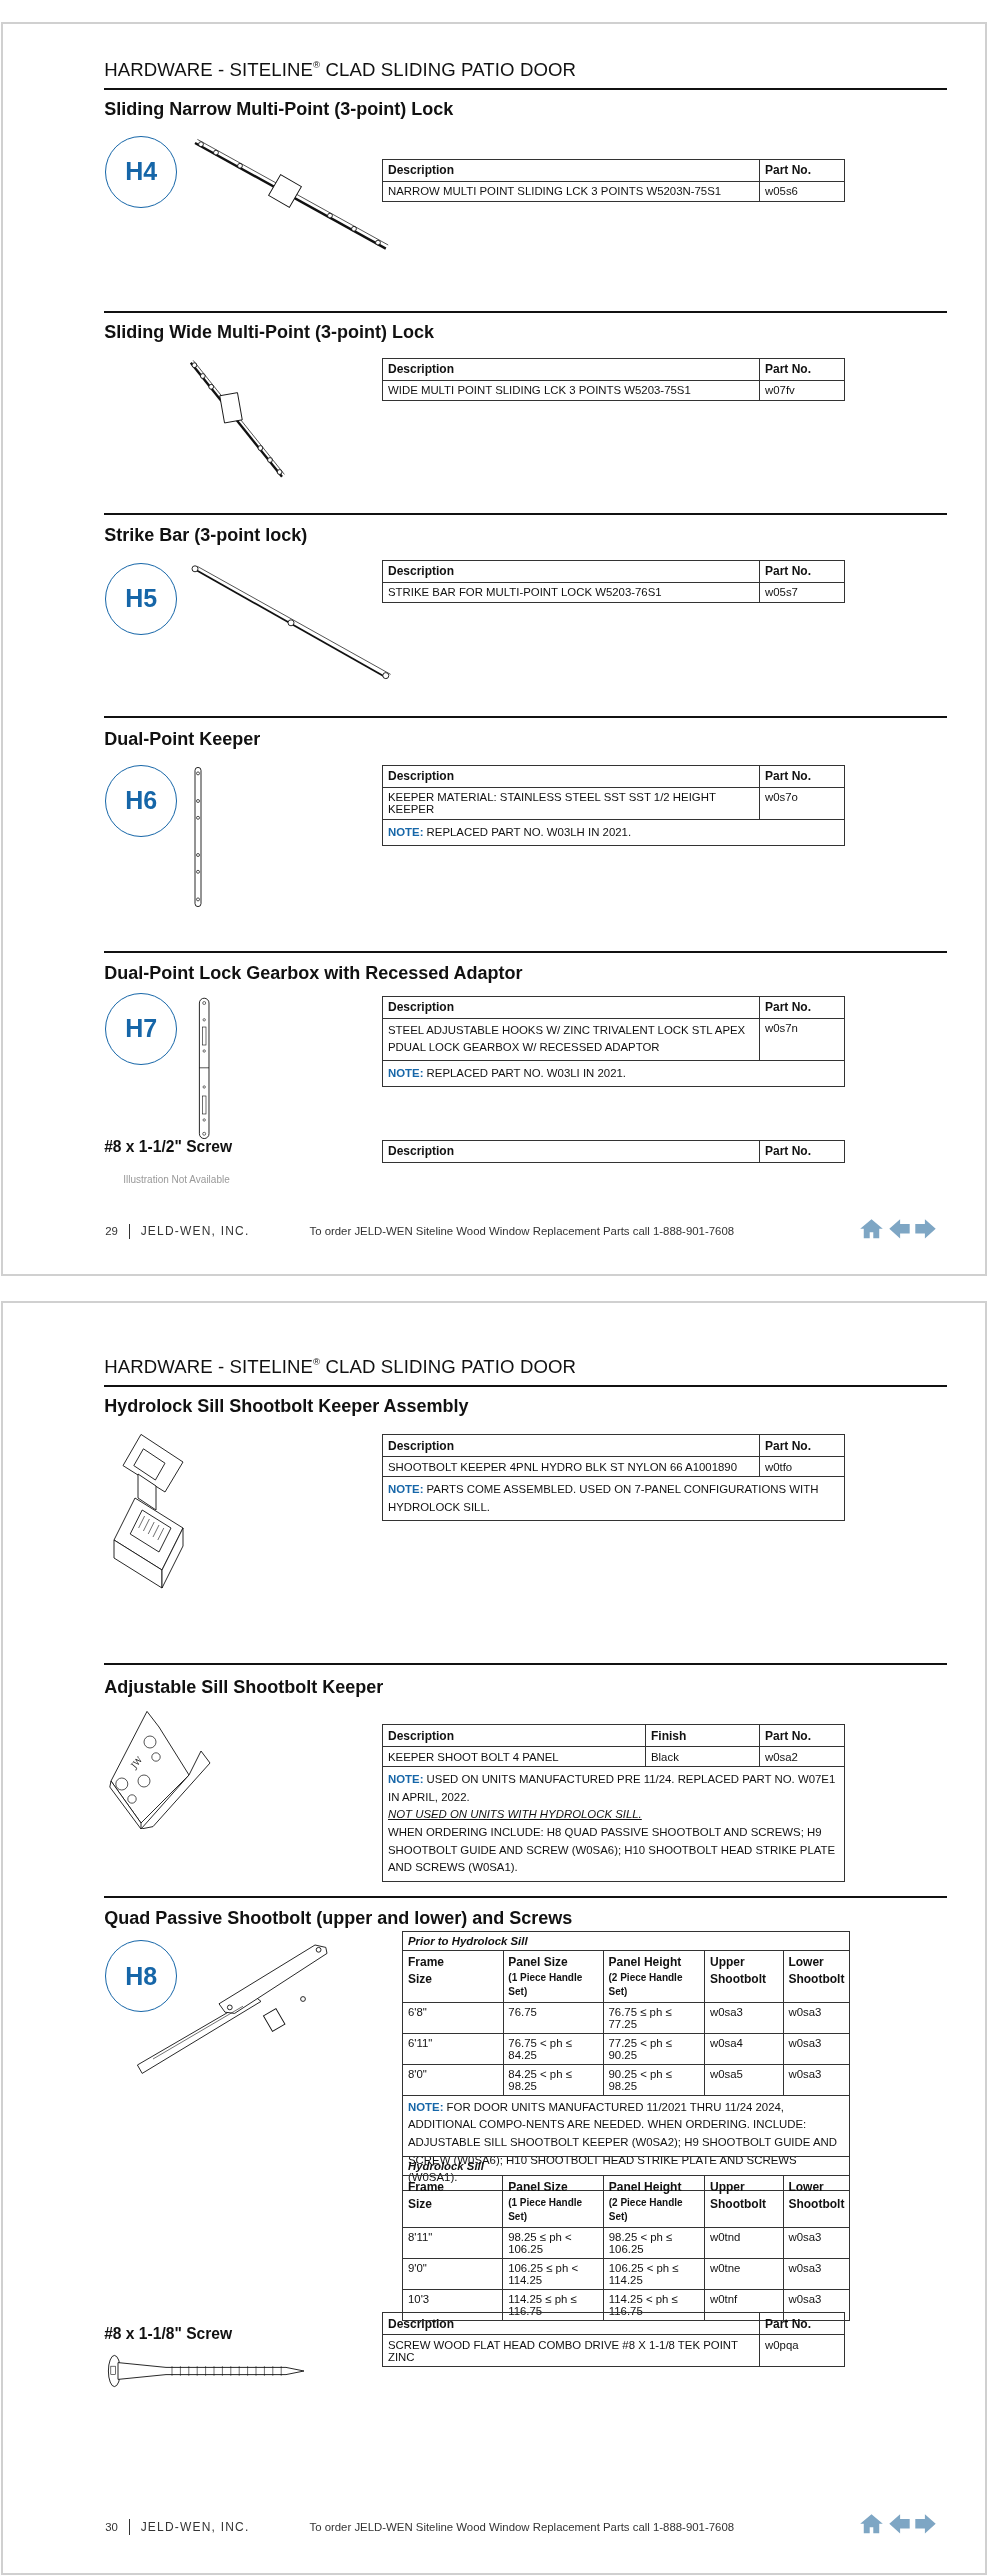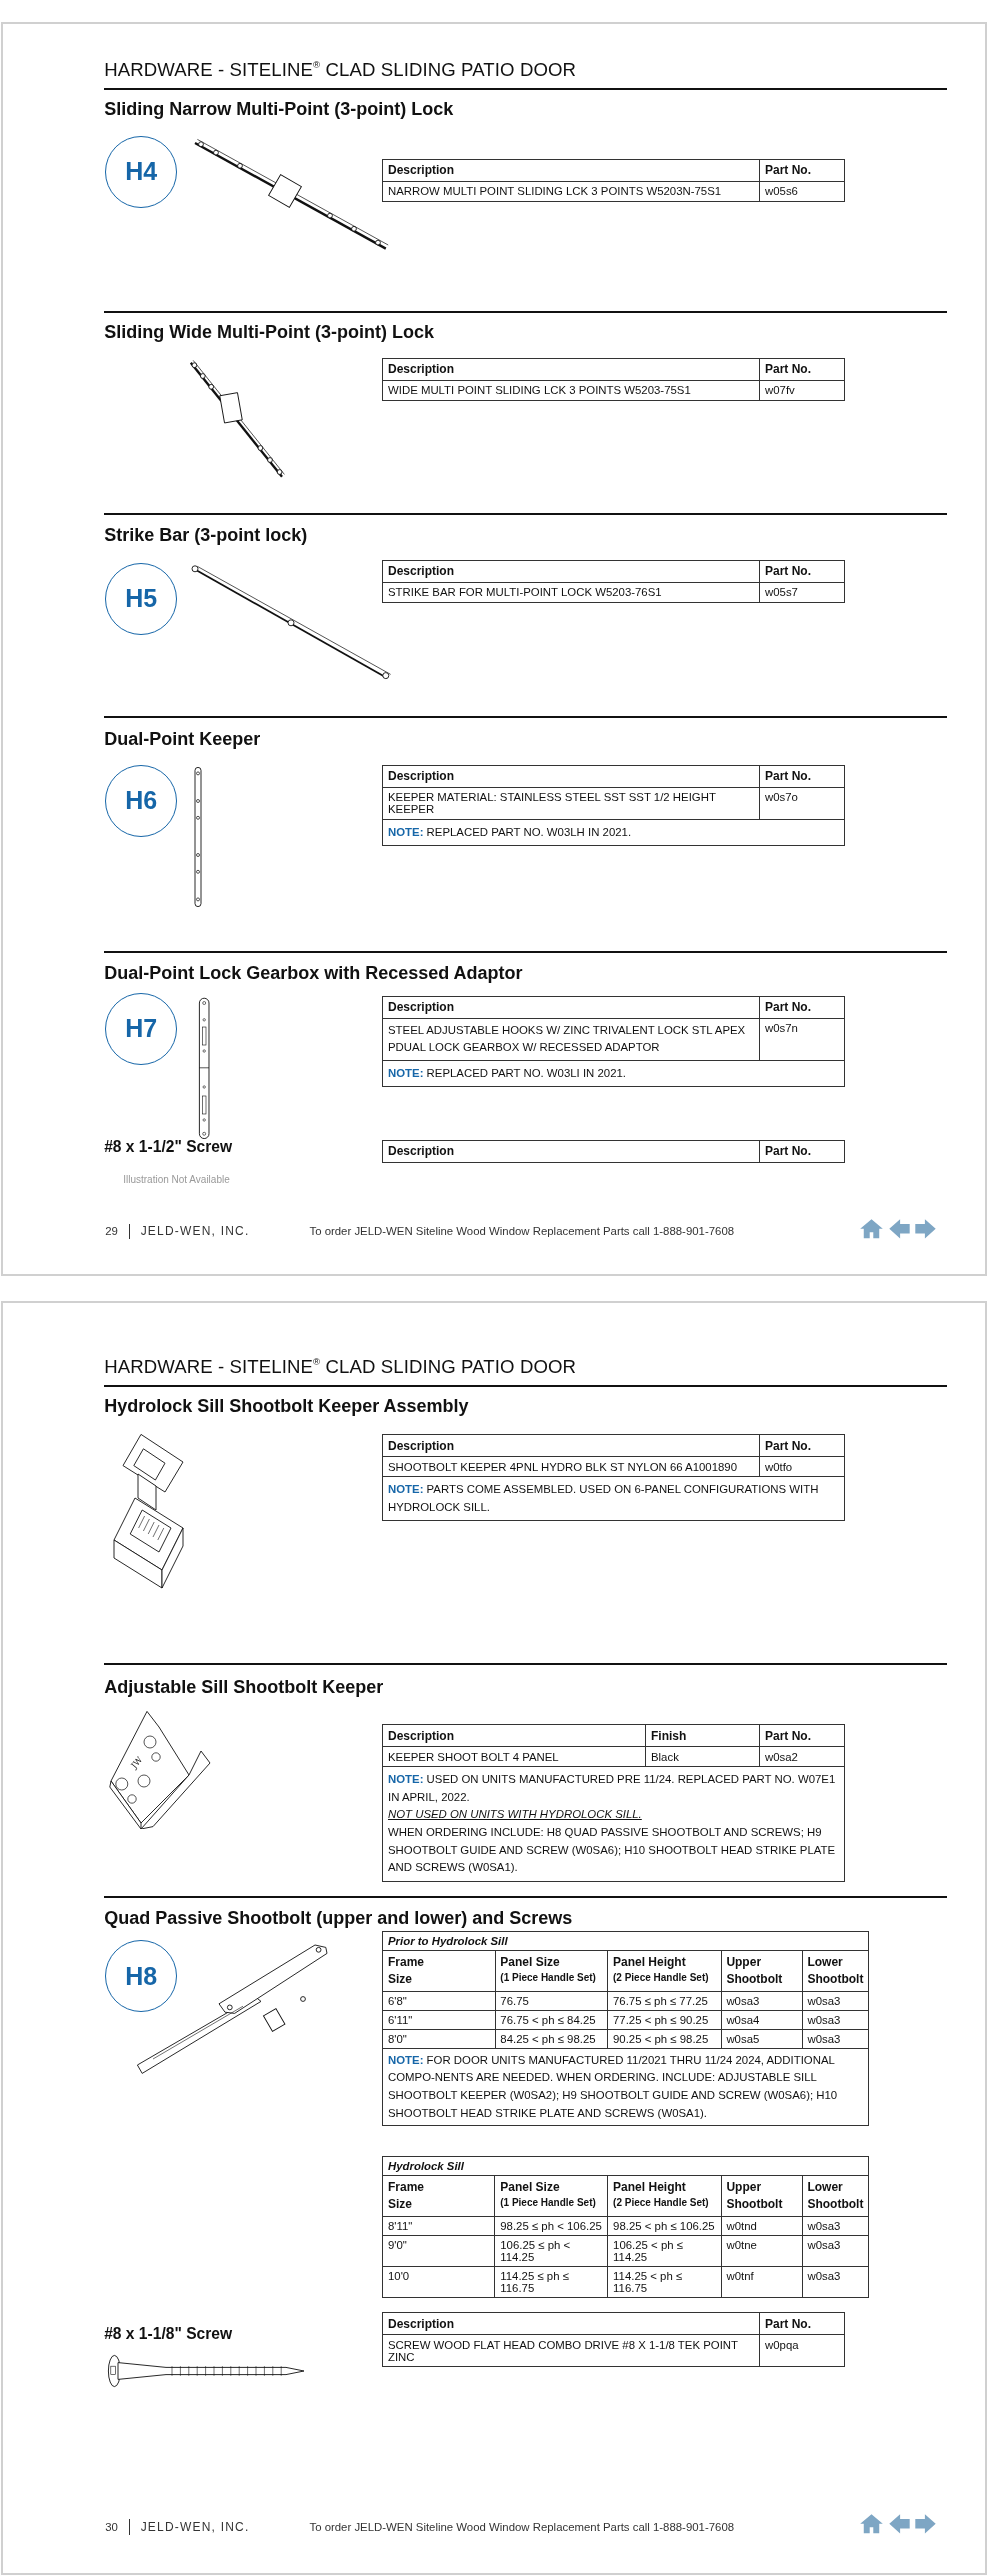--- a/index.html
+++ b/index.html
@@ -15,21 +15,21 @@
   .badge { width: 72px; height: 72px; border: 1.8px solid #1666a8; border-radius: 50%; color: #1666a8; font-weight: bold; font-size: 25px; display: flex; align-items: center; justify-content: center; }
   table.parts { position: absolute; left: 379px; width: 463px; border-collapse: collapse; font-size: 11.4px; }
   table.parts td, table.parts th { border: 1.2px solid #333; padding: 3.6px 4.8px; text-align: left; vertical-align: top; }
   table.parts th { font-weight: bold; font-size: 12px; }
   table.parts tr { border-bottom: 1.8px solid #555; }
   .pn-col { width: 85px; }
   .fin-col { width: 114px; }
   .note-label { color: #1666a8; font-weight: bold; }
   .note-cell { line-height: 1.55; }
   .u-it { font-style: italic; text-decoration: underline; }
-  table.grid { position: absolute; left: 379px; width: 487px; border-collapse: collapse; font-size: 11.4px; }
+  table.grid { position: absolute; left: 399px; width: 448px; border-collapse: collapse; font-size: 11.4px; }
   table.grid td, table.grid th { border: 1.2px solid #333; padding: 3px 4.8px; text-align: left; vertical-align: top; }
   table.grid th { font-weight: bold; font-size: 12px; line-height: 1.4; }
   table.grid th .sub { display: block; font-size: 10px; }
   table.grid .cap { font-style: italic; font-weight: bold; font-size: 11.4px; }
   .illus-na { left: 120px; color: #999; font-weight: normal; font-size: 10px; }
   .footer { left: 102px; font-size: 11.4px; color: #333; display: flex; align-items: center; }
   .footer .pg { margin-right: 10.8px; }
   .footer .sep { width: 1.2px; height: 15.6px; background: #333; margin-right: 10.8px; }
   .footer .co { letter-spacing: 1.2px; font-size: 12px; margin-right: 60px; }
   .nav { display: flex; gap: 3.6px; }
@@ -243,21 +243,21 @@
     <tbody>
         <tr>
           <th>Description</th>
           <th class="pn-col">Part No.</th>
         </tr>
     <tr>
           <td>SHOOTBOLT KEEPER 4PNL HYDRO BLK ST NYLON 66  A1001890</td>
           <td>w0tfo</td>
         </tr>
     <tr>
-          <td colspan="2" class="note-cell"><span class="note-label">NOTE:</span><span> PARTS COME ASSEMBLED. USED ON 6-PANEL CONFIGURATIONS WITH HYDROLOCK SILL.</span></td>
+          <td colspan="2" class="note-cell"><span class="note-label">NOTE:</span><span> PARTS COME ASSEMBLED. USED ON 7-PANEL CONFIGURATIONS WITH HYDROLOCK SILL.</span></td>
         </tr>
   </tbody>
     </table>
   <div class="abs rule" style="top:360px;"></div>
 
   <div class="abs sec-title" style="top:374px;">Adjustable Sill Shootbolt Keeper</div>
   <svg class="abs" style="left:102px; top:406px;" width="198" height="120" viewBox="0 0 330 200">
     <g fill="#fff" stroke="#111" stroke-width="1.5">
       <polygon points="70,4 90,30 140,110 60,190 10,120"></polygon>
       <polygon points="10,120 60,190 60,200 8,130"></polygon>
@@ -364,21 +364,21 @@
           <td>w0sa3</td>
         </tr>
     <tr>
           <td>9'0"</td>
           <td>106.25 ≤ ph &lt; 114.25</td>
           <td>106.25 &lt; ph ≤ 114.25</td>
           <td>w0tne</td>
           <td>w0sa3</td>
         </tr>
     <tr>
-          <td>10'0</td>
+          <td>10'3</td>
           <td>114.25 ≤ ph ≤ 116.75</td>
           <td>114.25 &lt; ph ≤ 116.75</td>
           <td>w0tnf</td>
           <td>w0sa3</td>
         </tr>
   </tbody>
     </table>
 
   <div class="abs sec-title" style="top:1022px; font-size:15.6px;">#8 x 1-1/8" Screw</div>
   <svg class="abs" style="left:103px; top:1050px;" width="204" height="36" viewBox="0 0 340 60">

